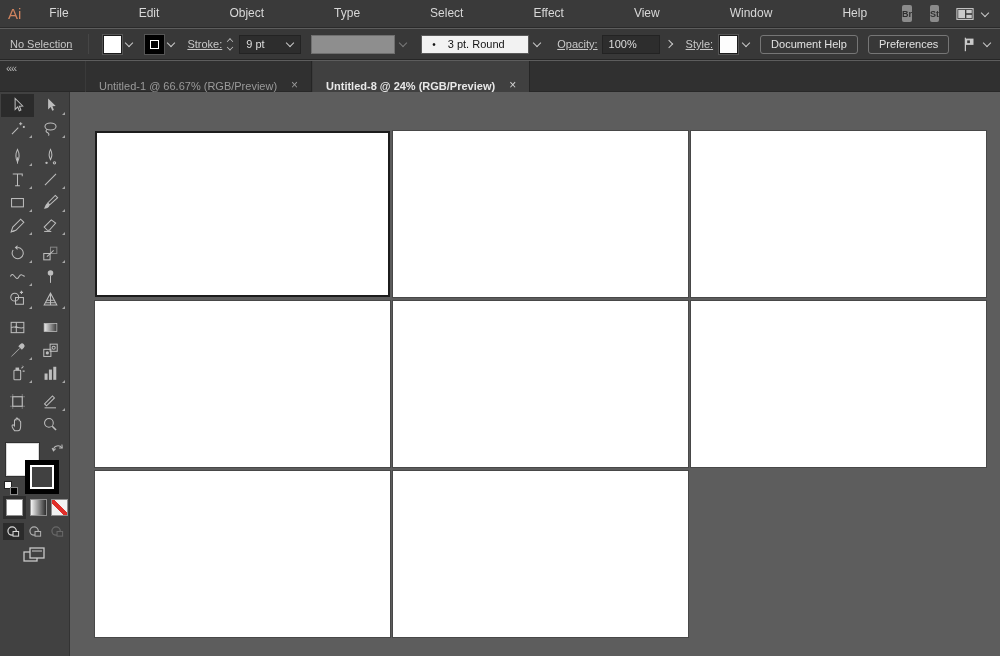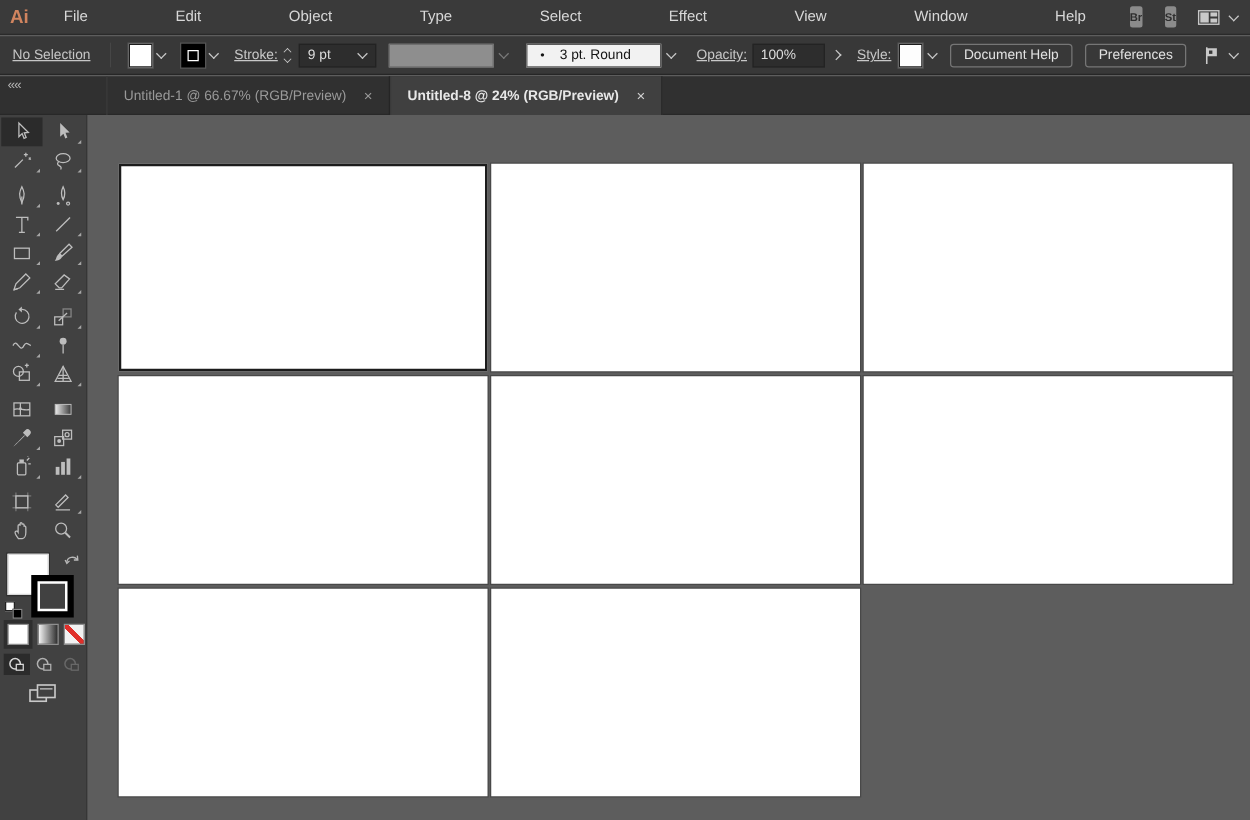--- a/index.html
+++ b/index.html
@@ -8,21 +8,21 @@
     font-family:"Liberation Sans", sans-serif;
     background:#5d5d5d; position:relative; overflow:hidden;
     -webkit-font-smoothing:antialiased;
   }
   
   .menubar {
     position:absolute; left:0; top:0; width:1000px; height:28px;
     background:#3a3a3a; display:flex; align-items:center;
     border-bottom:1px solid #2a2a2a; color:#d8d8d8; font-size:12px;
   }
-  .logo { font-weight:bold; font-size:15px; padding:0 14px 0 8px; }
+  .logo { font-weight:normal; font-size:15px; padding:0 14px 0 8px; }
   .menu-items { display:flex; align-items:center; height:100%;gap:42px; }
   .menu-item { padding:0 14px; line-height:27px; cursor:default; }
   .mb-divider { width:1px; height:18px; background:#4c4c4c; margin:0 8px 0 4px; }
   .sq-btn {
     width:17px; height:17px; background:#8b8b8b; color:#2e2e2e;
     font-size:9px; font-weight:bold; display:flex; align-items:center; justify-content:center;
     border-radius:2px; margin:0 9px;
   }
   .mb-icon { display:flex; align-items:center; margin:0 6px; }
   .workspace-label { margin-left:auto; padding-right:2px; color:#a3a3a3; }
@@ -76,21 +76,21 @@
     margin-left:10px; background:transparent; font-size:11px;
   }
   
   .tabbar {
     position:absolute; left:0; top:61px; width:1000px; height:31px;
     background:#303030; border-bottom:1px solid #282828;
   }
   .collapse-btn { position:absolute; left:6px; top:1px; color:#b5b5b5; font-size:11px; letter-spacing:-1px; }
   .tab-container { position:absolute; left:85px; top:0; height:31px; display:flex; }
   .tab {
-    display:flex; align-items:center; padding:0 13px; font-size:11px; color:#9a9a9a;
+    display:flex; align-items:flex-end; padding:0 13px; font-size:11px; color:#9a9a9a;
     border-right:1px solid #252525; border-left:1px solid #3a3a3a; cursor:default;
   }
   .tab .tab-label { margin-right:14px; }
   .tab .tab-close { color:#9a9a9a; font-size:12px; }
   .tab.active { background:#404040; color:#e8e8e8; font-weight:bold; }
   .tab.active .tab-close { color:#d2d2d2; font-weight:normal; }
   
   .toolbar {
     position:absolute; left:0; top:92px; width:70px; height:564px;
     background:#414141; border-right:1px solid #333;

